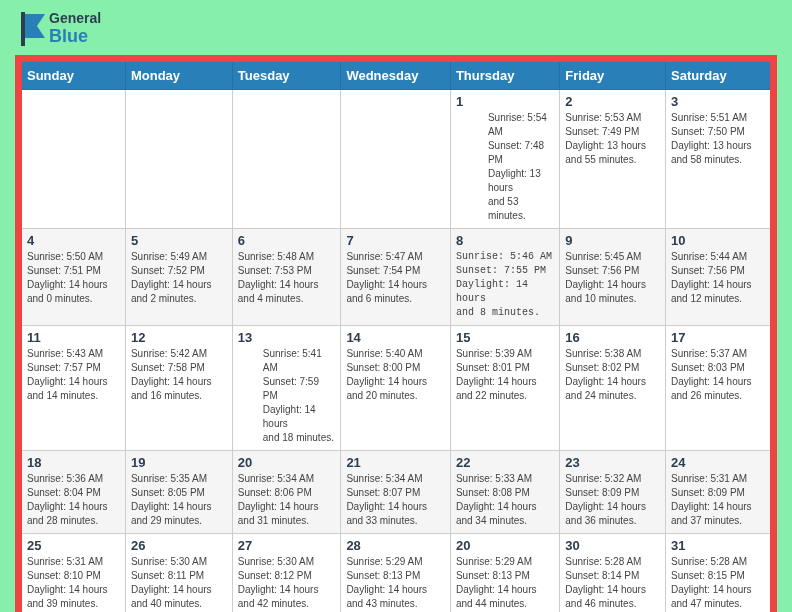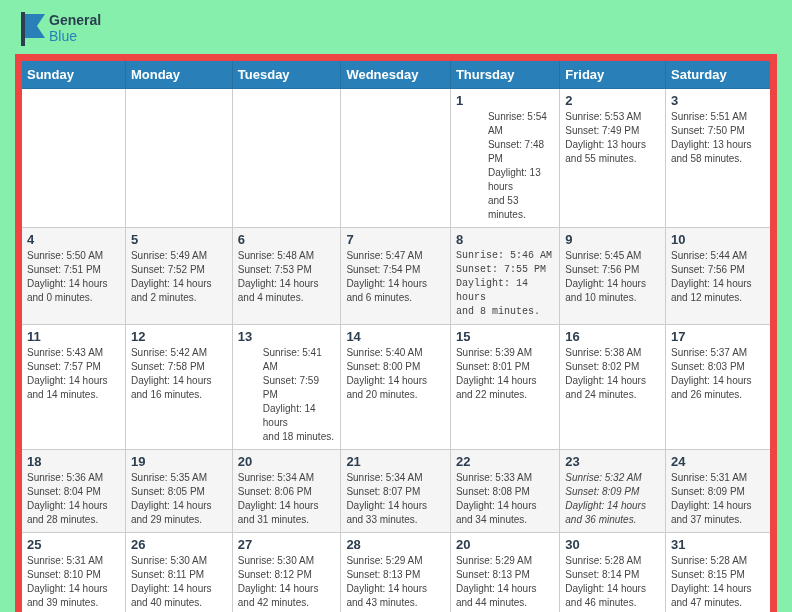--- a/index.html
+++ b/index.html
@@ -97,21 +97,21 @@
 <div class="page">
   <div class="header">
     <div class="logo">
     <div style="display:flex;align-items:center;gap:2px;">
       <svg width="32" height="36" viewBox="0 0 32 36">
         <polygon points="10,4 30,4 22,16 30,28 10,28" fill="#2980b9"></polygon>
         <rect x="6" y="2" width="4" height="34" fill="#2c3e50"></rect>
       </svg>
       <div>
         <div style="font-size:14px;font-weight:bold;color:#2c3e50;line-height:1.15;">General</div>
-        <div style="font-size:14px;font-weight:normal;color:#2980b9;line-height:1.15;">Blue</div>
+        <div style="font-size:18px;font-weight:bold;color:#2980b9;line-height:1.15;">Blue</div>
       </div>
     </div>
   </div>
     <div class="title-block">
       <div class="month-year"></div>
       <div class="location"></div>
     </div>
   </div>
 
   <table class="calendar">
@@ -288,21 +288,21 @@
           </td>
           <td>
             <span class="day-number">22</span>
             <div class="day-info" style="white-space: pre-line;">Sunrise: 5:33 AM
 Sunset: 8:08 PM
 Daylight: 14 hours
 and 34 minutes.</div>
           </td>
           <td>
             <span class="day-number">23</span>
-            <div class="day-info" style="white-space: pre-line; font-style: italic;">Sunrise: 5:32 AM
+            <div class="day-info" style="white-space: pre-line;">Sunrise: 5:32 AM
 Sunset: 8:09 PM
 Daylight: 14 hours
 and 36 minutes.</div>
           </td>
           <td>
             <span class="day-number">24</span>
             <div class="day-info" style="white-space: pre-line;">Sunrise: 5:31 AM
 Sunset: 8:09 PM
 Daylight: 14 hours
 and 37 minutes.</div>

